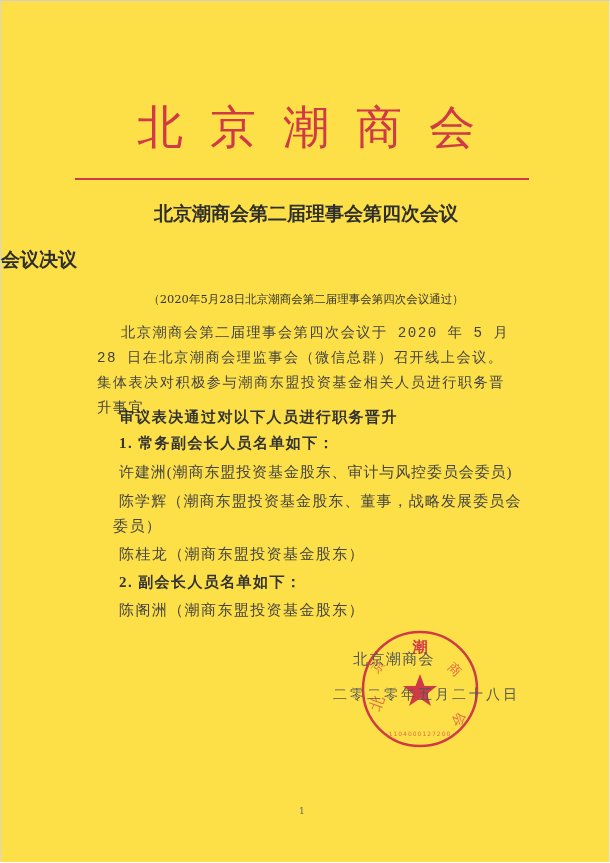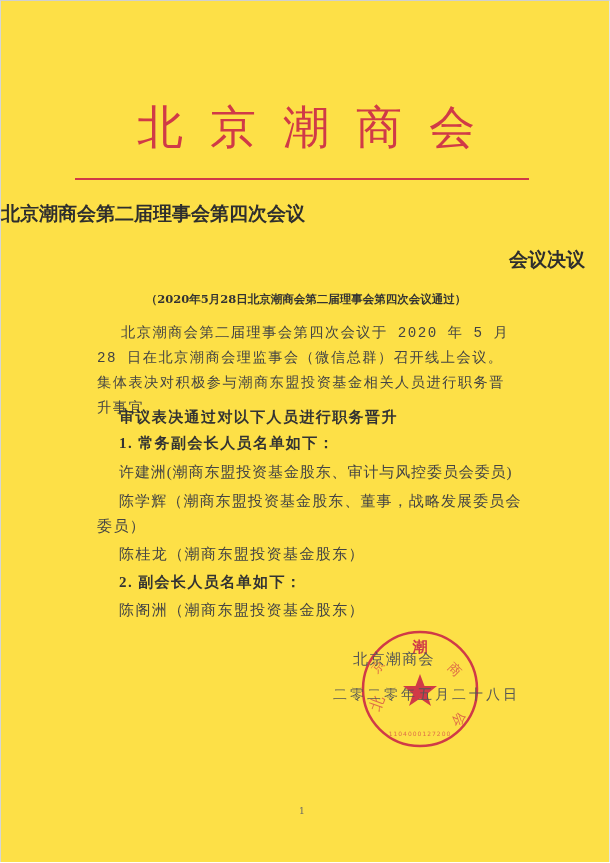--- a/index.html
+++ b/index.html
@@ -4,23 +4,23 @@
 <style>
   html, body { margin: 0; padding: 0; background: #ffffff; }
   body { width: 610px; height: 863px; position: relative; overflow: hidden;
          font-family: "DejaVu Serif", "Liberation Serif", serif; color: #333; }
   .page { position: absolute; left: 0; top: 0; width: 608px; height: 861px;
           border-top: 1px solid #cfcfcf; border-left: 1px solid #d6d6d6; border-right: 1px solid #e4e4e4; background: #fde047; }
   .masthead { position: absolute; left: 0; width: 610px; top: 98px; text-align: center;
               color: #d03a47; font-family: "DejaVu Sans", "Liberation Sans", sans-serif;
               font-size: 46px; letter-spacing: 27px; text-indent: 27px; line-height: 56px; }
   .redline { position: absolute; left: 74px; width: 454px; top: 177px; height: 2px; background: #d03a47; }
-  .title1 { position: absolute; left: 0; width: 610px; top: 200px; text-align: left; font-size: 19px; font-weight: bold; color: #2e2e2e; }
-  .title2 { position: absolute; left: 0; width: 584px; top: 246px; text-align: right; font-size: 19px; font-weight: bold; color: #2e2e2e; }
-  .subtitle { position: absolute; left: 0; width: 610px; top: 291px; text-align: center; font-size: 11.5px; font-weight: bold; color: #333; }
+  .title1 { position: absolute; left: 0; width: 610px; top: 200px; text-align: center; font-size: 19px; font-weight: bold; color: #2e2e2e; }
+  .title2 { position: absolute; left: 0; width: 584px; top: 246px; text-align: left; font-size: 19px; font-weight: bold; color: #2e2e2e; }
+  .subtitle { position: absolute; left: 0; width: 610px; top: 291px; text-align: center; font-size: 11.5px; font-weight: normal; color: #333; }
   .para { position: absolute; left: 96px; width: 420px; font-size: 14.2px; line-height: 25px; color: #444;
           font-family: Liberation Mono, monospace; letter-spacing: 1.5px; }
   .p1 { top: 320px; text-indent: 24px; }
   .line { position: absolute; left: 96px; font-size: 15px; color: #444; white-space: nowrap;
           font-family: Liberation Serif, serif; letter-spacing: 1.4px; }
   .bold { font-weight: bold; color: #333; }
   .seal { position: absolute; left: 358px; top: 627px; width: 122px; height: 122px; }
   .date { position: absolute; left: 332px; top: 685px; font-size: 14px; color: #555; letter-spacing: 3px;
           font-family: "DejaVu Sans", "Liberation Sans", sans-serif; }
   .pagenum { position: absolute; left: 298px; top: 805px; font-size: 9px; color: #666; }
@@ -37,21 +37,21 @@
   <div class="title2">会议决议</div>
   <div class="subtitle">（2020年5月28日北京潮商会第二届理事会第四次会议通过）</div>
 
   <div class="para p1">北京潮商会第二届理事会第四次会议于 2020 年 5 月 28 日在北京潮商会理监事会（微信总群）召开线上会议。集体表决对积极参与潮商东盟投资基金相关人员进行职务晋升事宜。</div>
 
   <div class="line bold" style="top:407px; left:118px;">审议表决通过对以下人员进行职务晋升</div>
 
   <div class="line bold" style="top:433px; left:118px;">1. 常务副会长人员名单如下：</div>
   <div class="line" style="top:491px; left:118px; letter-spacing:1.1px;">陈学辉（潮商东盟投资基金股东、董事，战略发展委员会</div>
   <div class="line" style="top:462px; left:118px; letter-spacing:0.9px;">许建洲(潮商东盟投资基金股东、审计与风控委员会委员)</div>
-  <div class="line" style="top:516px; left:96px;">委员）</div>
+  <div class="line" style="top:516px; left:112px;">委员）</div>
   <div class="line" style="top:544px; left:118px;text-align:center;">陈桂龙（潮商东盟投资基金股东）</div>
 
   <div class="line bold" style="top:572px; left:118px;">2. 副会长人员名单如下：</div>
   <div class="line" style="top:600px; left:118px;">陈阁洲（潮商东盟投资基金股东）</div>
 
   <svg class="seal" viewBox="0 0 122 122">
     <circle cx="61" cy="61" r="57" fill="none" stroke="#d03a47" stroke-width="2.5"></circle>
     <polygon points="61,46 65.5,58 78,58 68,66 72,78 61,70.5 50,78 54,66 44,58 56.5,58" fill="#d03a47"></polygon>
     <text x="61" y="24" text-anchor="middle" font-size="15" font-weight="bold" fill="#d03a47" font-family="DejaVu Sans, sans-serif">潮</text>
     <text x="18" y="46" font-size="13" fill="#d03a47" opacity="0.7" font-family="DejaVu Sans, sans-serif" transform="rotate(-50 18 46)">京</text>

